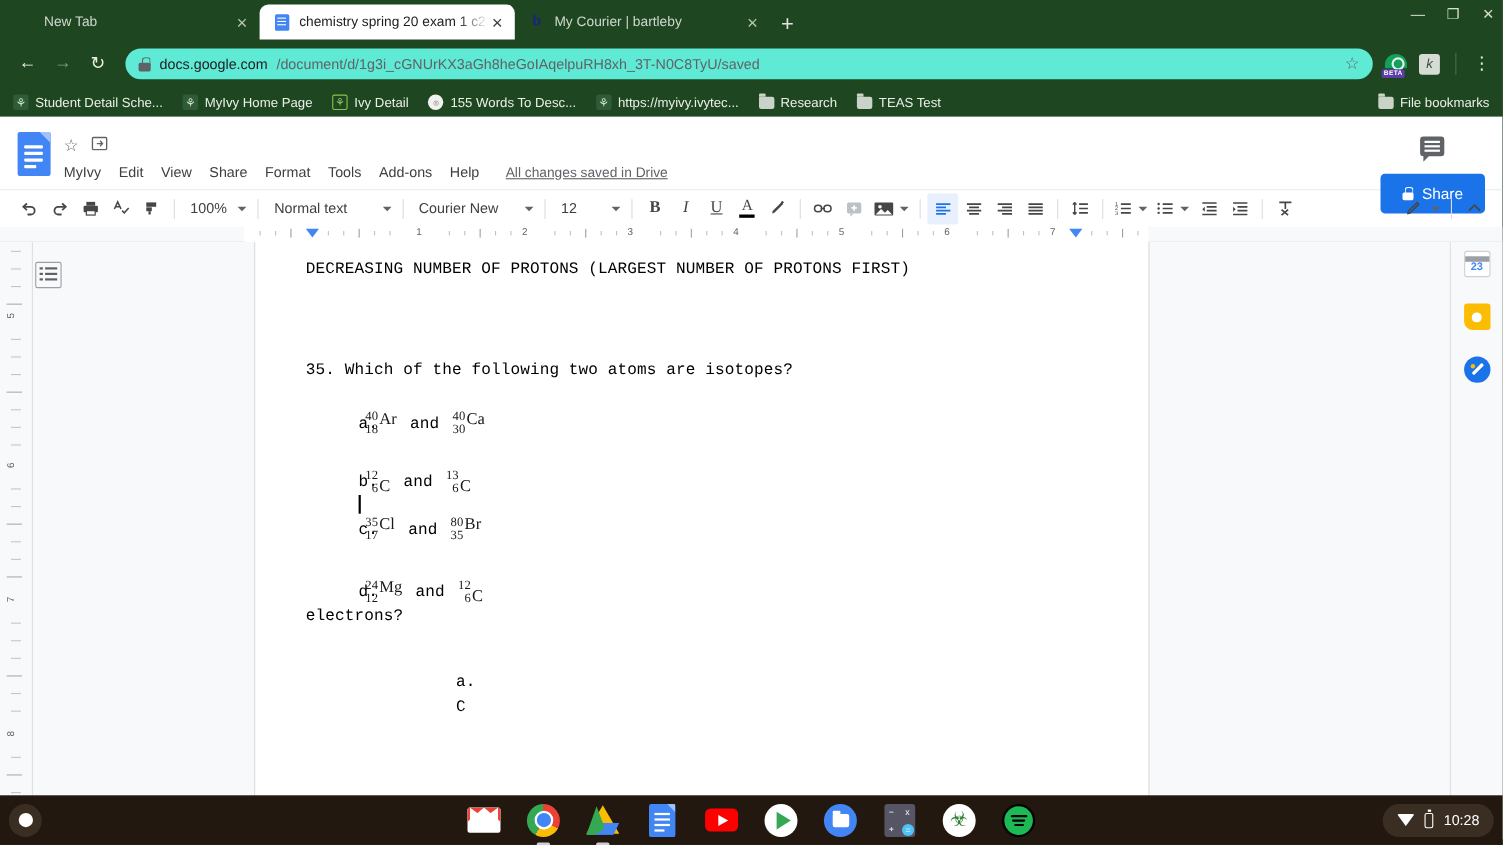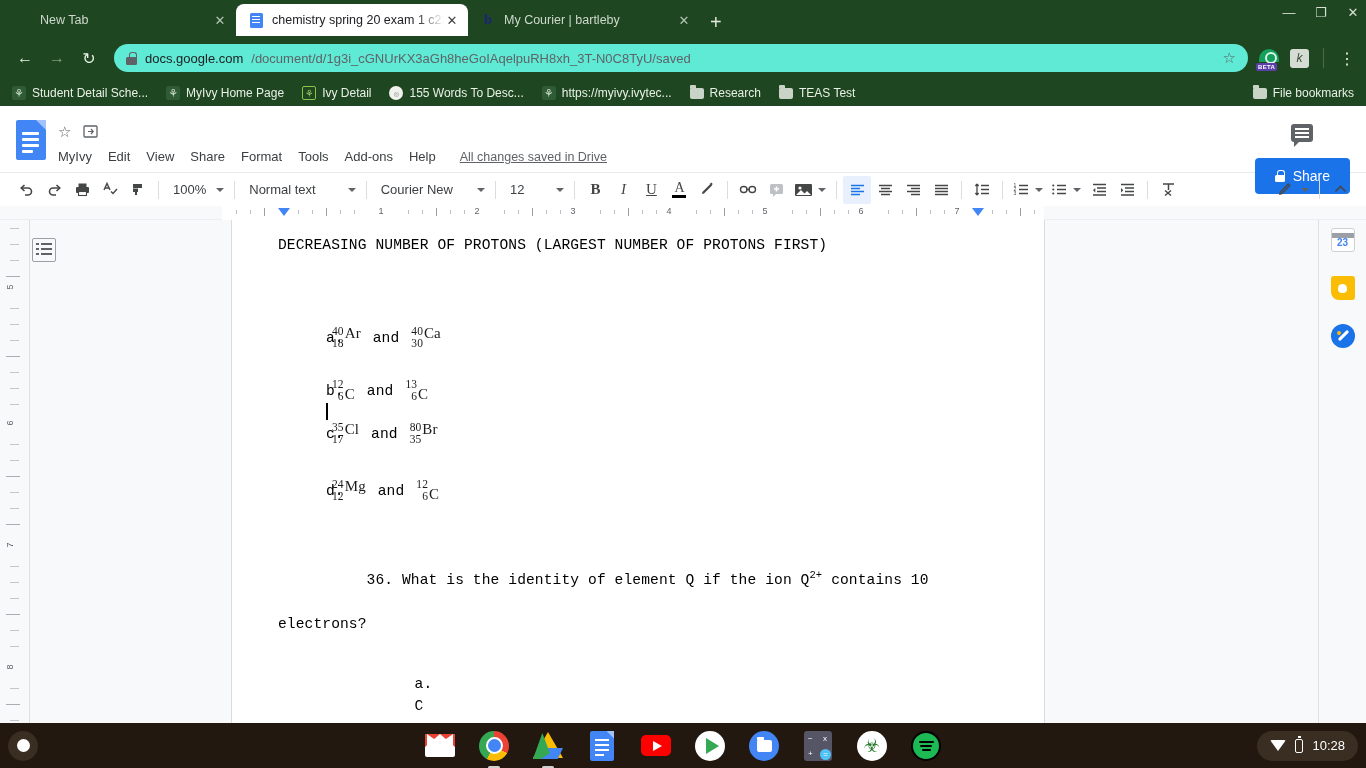--- a/index.html
+++ b/index.html
@@ -634,20 +634,21 @@
         <span class="r" style="left:8px;top:9px;width:11px;"></span>
       <span class="r" style="left:3px;top:14px;width:3px;"></span>
         <span class="r" style="left:8px;top:14px;width:11px;"></span>
     </div>
 
     <div class="page">
       <div class="content">
 
         <div class="q" style="margin-bottom:70px;">DECREASING NUMBER OF PROTONS (LARGEST NUMBER OF PROTONS FIRST)</div>
 
+        <div class="q">35. Which of the following two atoms are isotopes?</div>
 
         <div class="opt" style="margin-top:26px;">
           <span class="lbl">a.</span>
           <span class="iso">
             <span class="nums">
                 <span>40</span>
                 <span>18</span>
               </span>
             <span class="sym" style="align-self:flex-start;">Ar</span>
           </span>
@@ -713,23 +714,20 @@
           <span class="andw">and</span>
           <span class="iso">
             <span class="nums">
                 <span>12</span>
                 <span>6</span>
               </span>
             <span class="sym" style="align-self:flex-end;">C</span>
           </span>
         </div>
 
-        <div class="q" style="margin-top:40px;">
-          <span>36. What is the identity of element Q if the ion Q</span><span class="sup">2+</span><span> contains 10</span>
-        </div>
         <div class="q">electrons?</div>
 
         <div class="q" style="margin-top:16px;padding-left:48px;">
           <span>a.</span>
           <span>C</span>
         </div>
       </div>
     </div>
 
     <div class="vscroll"></div>

